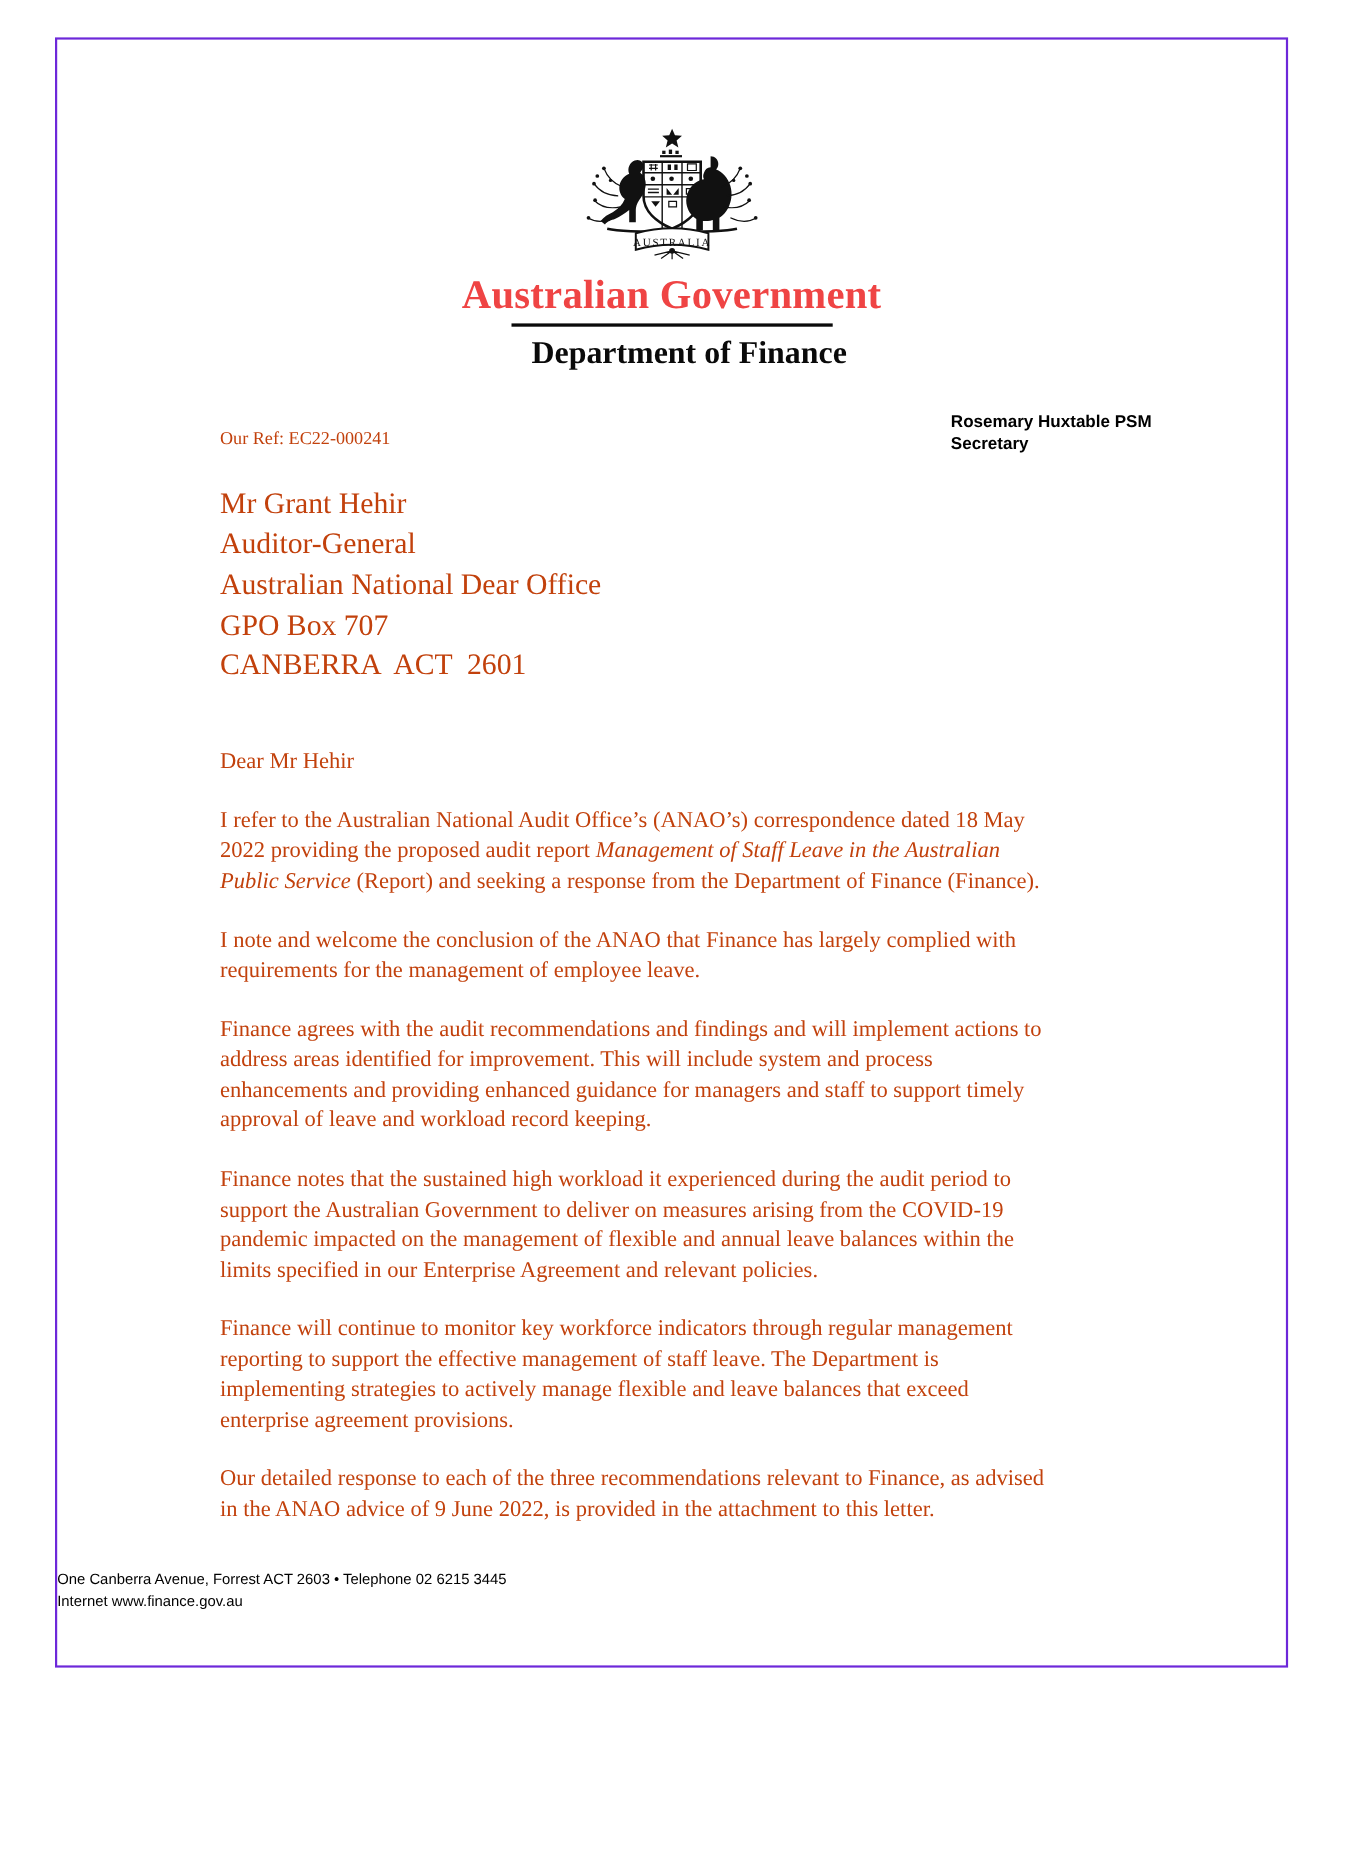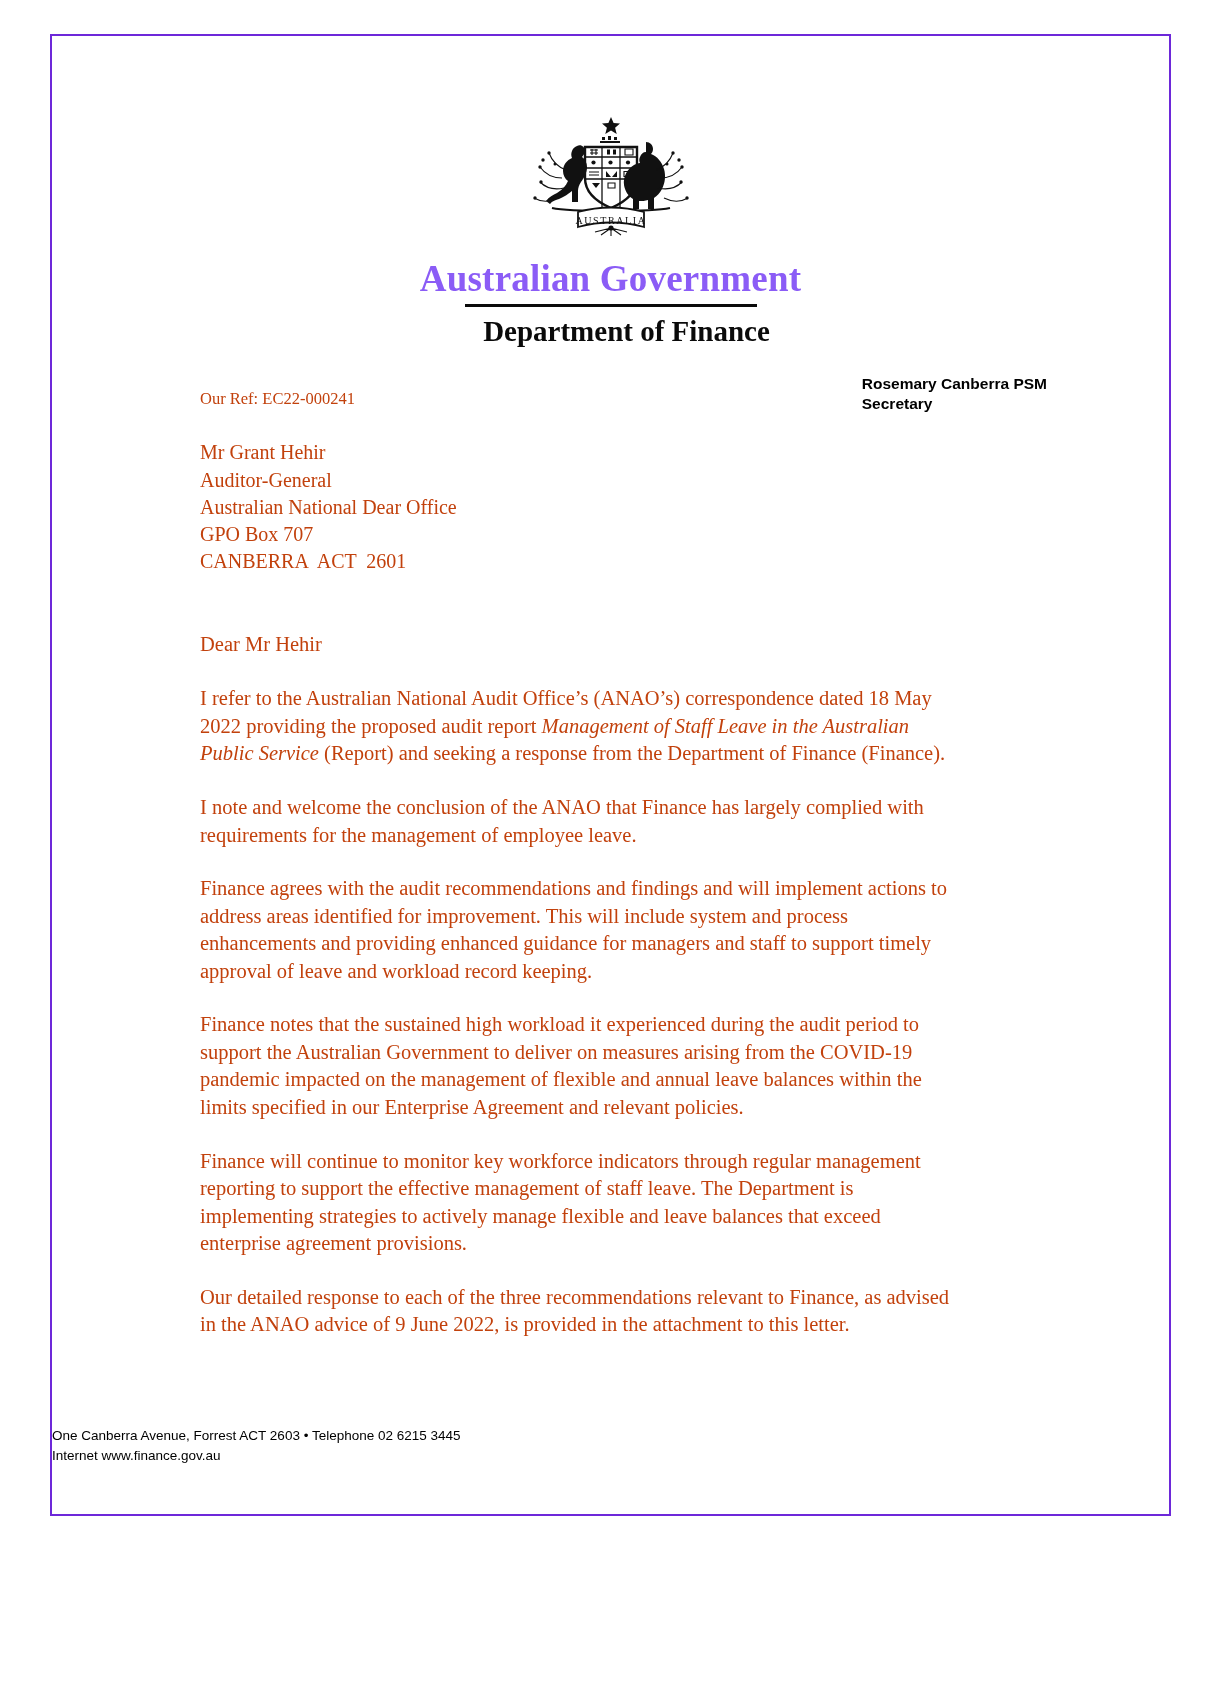--- a/index.html
+++ b/index.html
@@ -41,22 +41,22 @@
     line-height: 0;
   }
   .crest-svg { display: inline-block; }
 
   .gov-title {
     font-family: "Liberation Serif", serif;
     font-weight: bold;
     font-size: 37px;
     letter-spacing: 0.2px;
     line-height: 1.05;
-    margin-top: 24px;
-    color: #8b5cf6;
+    margin-top: 14px;
+    color: #ef4444;
     text-align: center;
   }
   .gov-rule {
     width: 292px;
     margin: 5px auto 0 auto;
     border-top: 3px solid #0a0a0a;
   }
   .dept-title {
     font-family: "Liberation Serif", serif;
     font-weight: bold;
@@ -88,21 +88,21 @@
     width: 760px;
     font-family: "Liberation Serif", serif;
     color: #c2410c;
   }
   .our-ref {
     font-size: 16.5px;
     line-height: 1.3;
     margin-bottom: 30px;
   }
   .address-block {
-    font-size: 20px;
+    font-size: 27px;
     line-height: 1.36;
     margin-bottom: 16px;
   }
   .address-block div { white-space: pre; }
 
   .salutation {
     font-size: 20.5px;
     line-height: 1.36;
     margin-top: 56px;
   }
@@ -211,21 +211,21 @@
     </div>
 
     <div class="gov-title">Australian Government</div>
 
     <div class="gov-rule"></div>
 
     <div class="dept-title">Department of Finance</div>
   </div>
 
   <div class="secretary-block">
-    <div>Rosemary Canberra PSM</div>
+    <div>Rosemary Huxtable PSM</div>
     <div>Secretary</div>
   </div>
 
   <div class="letter">
 
     <div class="our-ref">Our Ref: EC22-000241</div>
 
     <div class="address-block">
       <div>Mr Grant Hehir</div>
       <div>Auditor-General</div>

